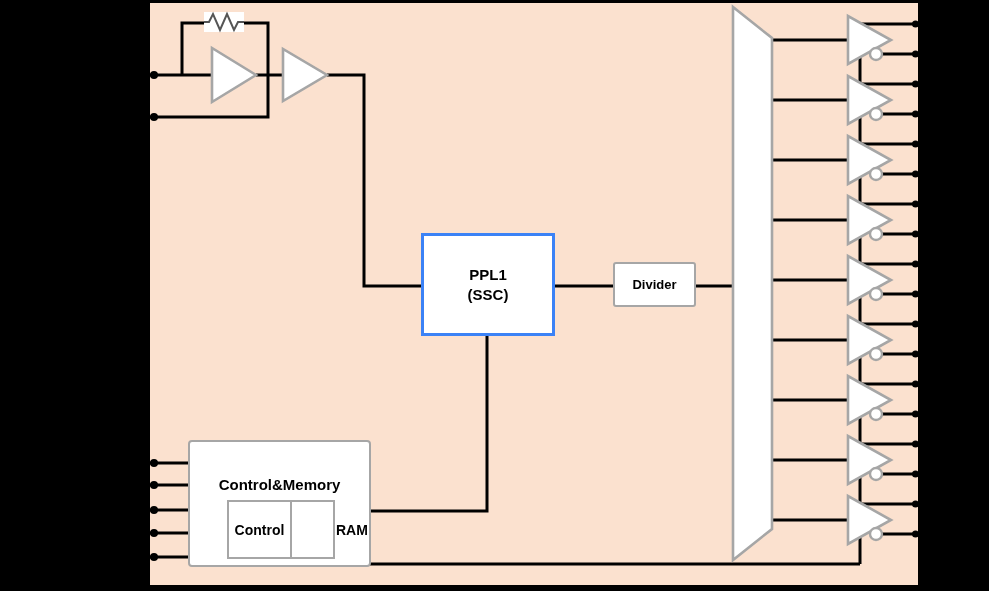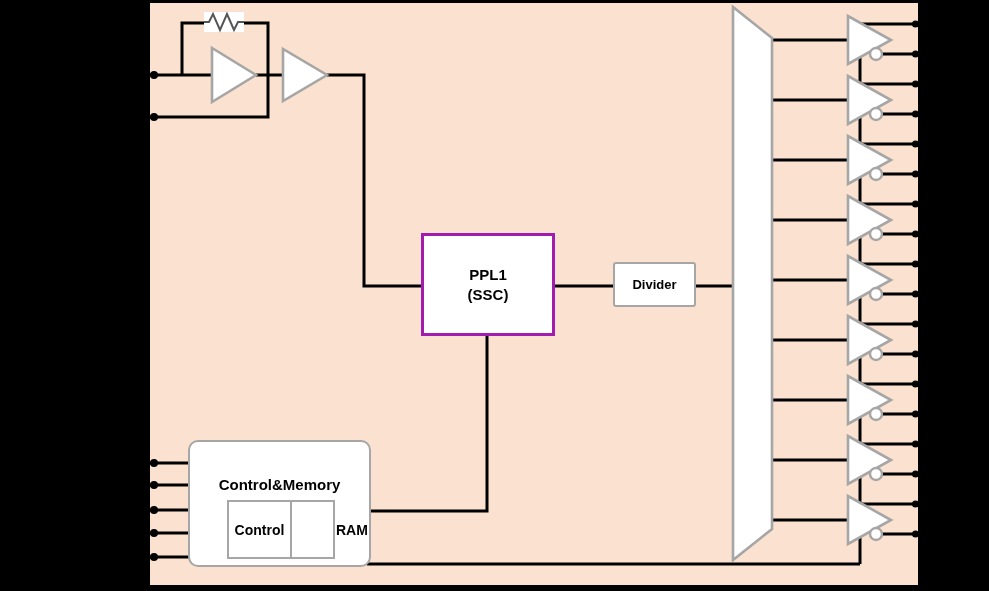--- a/index.html
+++ b/index.html
@@ -2,26 +2,26 @@
 <html><head>
 <meta charset="utf-8">
 <style>
   html,body{margin:0;padding:0;background:#000;}
   .canvas{position:relative;width:989px;height:591px;background:#000;overflow:hidden;
           font-family:"Liberation Sans", sans-serif;}
   .chip{position:absolute;left:150px;top:3px;width:768px;height:582px;}
   svg.wiring{position:absolute;left:0;top:0;width:989px;height:591px;}
   .block{position:absolute;background:#fff;color:#000;display:flex;flex-direction:column;
          align-items:center;justify-content:center;font-weight:bold;text-align:center;}
-  .pll{left:421px;top:233px;width:128px;height:97px;border:3px solid #a21caf;
+  .pll{left:421px;top:233px;width:128px;height:97px;border:3px solid #3b82f6;
        font-size:15px;line-height:20px;}
   .divbox{left:613px;top:262px;width:79px;height:41px;border:2.5px solid #a6a6a6;
           border-radius:3px;font-size:13px;justify-content:center;}
   .cm{left:188px;top:440px;width:179px;height:123px;border:2.5px solid #a6a6a6;
-      border-radius:10px;background:#fff;position:absolute;color:#000;}
+      border-radius:4px;background:#fff;position:absolute;color:#000;}
   .cm-title{position:absolute;left:0;top:34px;width:100%;text-align:center;
             font-weight:bold;font-size:15px;}
   .cm-inner{position:absolute;left:37px;top:58px;width:104px;height:55px;
             border:2px solid #a6a6a6;display:flex;background:#fff;}
   .cm-cell{display:flex;align-items:center;justify-content:center;font-weight:bold;
            font-size:14px;flex:0 0 61px;border-right:2px solid #a6a6a6;text-align:right;}
   .cm-cell.ram{flex:1;border-right:none;margin-left:44px;}
 </style>
 </head>
 <body>

